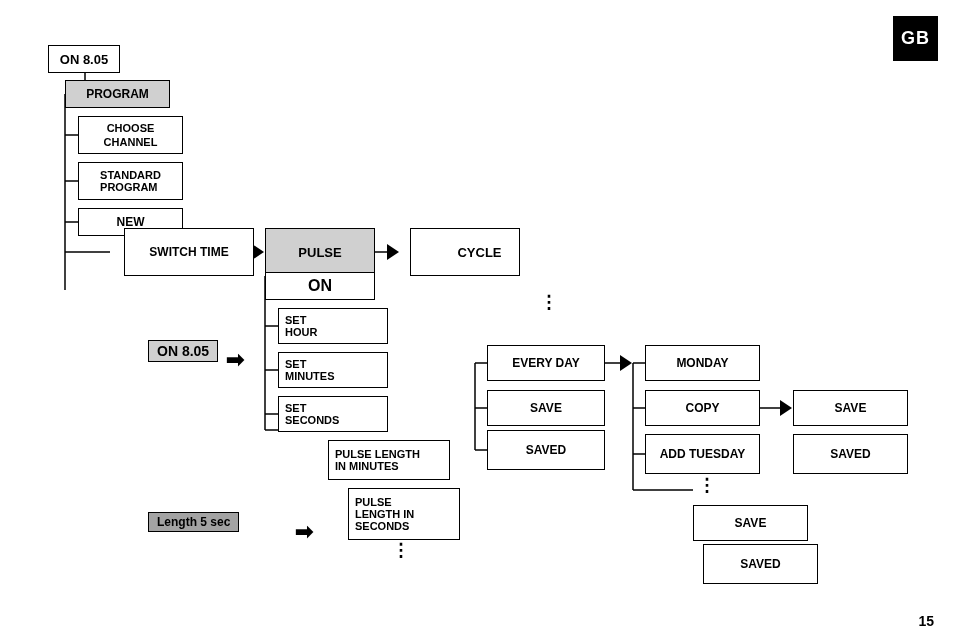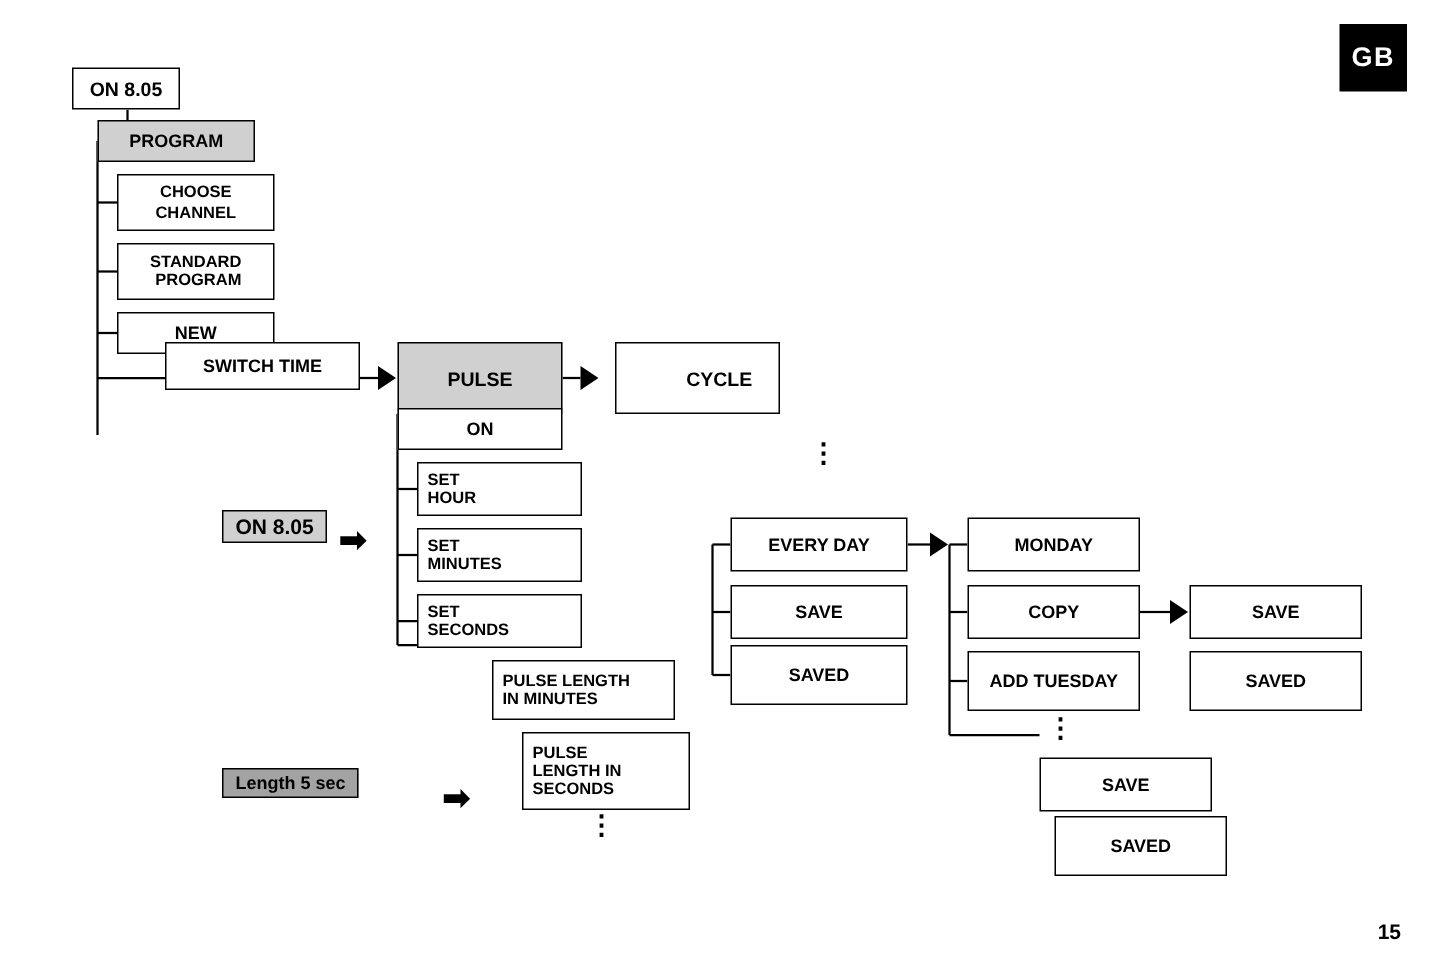--- a/index.html
+++ b/index.html
@@ -128,41 +128,41 @@
 
 <div class="menu-box shaded" style="left:65px;top:80px;width:105px;height:28px;">
   <span style="font-weight:bold;font-size:12px;">PROGRAM</span>
 </div>
 
 <div class="menu-box" style="left:78px;top:116px;width:105px;height:38px;text-align:center;line-height:1.3;">
   <span style="font-weight:bold;font-size:11px;text-align:center;">CHOOSE<br>CHANNEL</span>
 </div>
 
 <div class="menu-box" style="left:78px;top:162px;width:105px;height:38px;text-align:center;">
-  <span style="font-weight:bold;font-size:11px;text-align:right;">STANDARD<br>PROGRAM</span>
+  <span style="font-weight:bold;font-size:11px;text-align:left;">STANDARD<br>PROGRAM</span>
 </div>
 
 <div class="menu-box" style="left:78px;top:208px;width:105px;height:28px;">
   <span style="font-weight:bold;font-size:12px;">NEW</span>
 </div>
 
-<div class="menu-box" style="left:110px;top:228px;width:130px;height:32px;">
+<div class="menu-box" style="left:124px;top:228px;width:130px;height:48px;">
   <span style="font-weight:bold;font-size:12px;">SWITCH TIME</span>
 </div>
 
 <div class="menu-box shaded" style="left:265px;top:228px;width:110px;height:48px;">
   <span style="font-weight:bold;font-size:13px;">PULSE</span>
 </div>
 
 <div class="menu-box" style="left:410px;top:228px;width:110px;height:48px;">
   <span style="font-weight:bold;font-size:13px;margin-left:29px;">CYCLE</span>
 </div>
 
 <div class="menu-box" style="left:265px;top:272px;width:110px;height:28px;">
-  <span style="font-weight:bold;font-size:12px;">ON</span>
+  <span style="font-weight:bold;font-size:16px;">ON</span>
 </div>
 
 <div class="menu-box" style="left:278px;top:308px;width:110px;height:36px;text-align:left;padding-left:6px;align-items:flex-start;flex-direction:column;justify-content:center;">
   <span style="font-weight:bold;font-size:11px;">SET<br>HOUR</span>
 </div>
 
 <div class="menu-box" style="left:278px;top:352px;width:110px;height:36px;padding-left:6px;align-items:flex-start;flex-direction:column;justify-content:center;">
   <span style="font-weight:bold;font-size:11px;">SET<br>MINUTES</span>
 </div>
 

